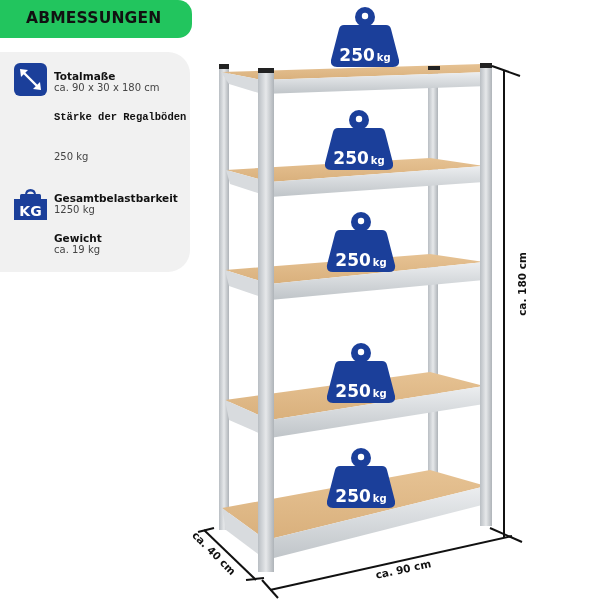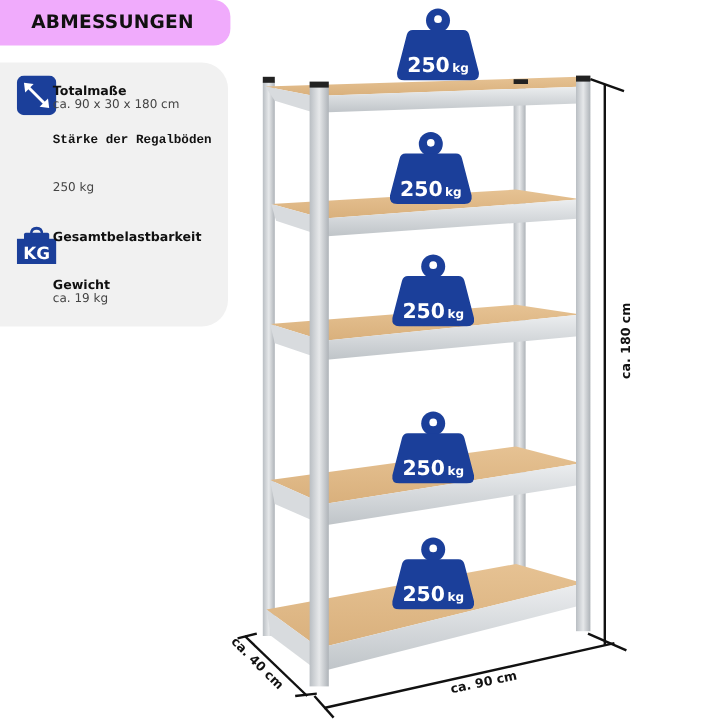--- a/index.html
+++ b/index.html
@@ -1,20 +1,20 @@
 <!DOCTYPE html>
 <html><head>
 <meta charset="utf-8">
 <style>
   html, body { margin:0; padding:0; }
   body { width:600px; height:600px; background:#ffffff; position:relative; overflow:hidden; font-family:"DejaVu Sans", sans-serif; }
-  .header-pill { position:absolute; left:0; top:0; width:192px; height:38px; background:#f0abfc; border-radius:0 14px 14px 0; }
+  .header-pill { position:absolute; left:0; top:0; width:192px; height:38px; background:#22c55e; border-radius:0 14px 14px 0; }
   .header-title { position:absolute; left:26px; top:9px; font-size:15.5px; font-weight:bold; letter-spacing:0.2px; color:#111; }
   .panel { position:absolute; left:0; top:52px; width:190px; height:220px; background:#f1f1f1; border-radius:0 22px 22px 0; }
-  .spec { position:absolute; left:44px; }
+  .spec { position:absolute; left:54px; }
   .spec-label { font-size:10.5px; font-weight:bold; color:#111; line-height:12px; white-space:nowrap; }
   .spec-value { font-size:10px; color:#444; line-height:12px; white-space:nowrap; }
   .icon-box { position:absolute; left:14px; width:33px; height:33px; }
   .scene { position:absolute; left:0; top:0; width:600px; height:600px; }
   .dim-label { position:absolute; font-size:10.5px; font-weight:bold; color:#111; white-space:nowrap; }
 </style>
 </head>
 <body>
 
 <div class="header-pill">
@@ -46,20 +46,21 @@
   <div class="spec-value">ca. 90 x 30 x 180 cm</div>
 </div>
 <div class="spec" style="top:111px;font-family:Liberation Mono, monospace;">
   <div class="spec-label">Stärke der Regalböden</div>
 </div>
 <div class="spec" style="top:151px;">
   <div class="spec-value">250 kg</div>
 </div>
 <div class="spec" style="top:192px;">
   <div class="spec-label">Gesamtbelastbarkeit</div>
+  <div class="spec-value">1250 kg</div>
 </div>
 <div class="spec" style="top:232px;">
   <div class="spec-label">Gewicht</div>
   <div class="spec-value">ca. 19 kg</div>
 </div>
 
 <svg class="scene" viewBox="0 0 600 600">
   <defs>
     <linearGradient id="steel" x1="0" x2="1" y1="0" y2="0">
       <stop offset="0" stop-color="#b9bec3"></stop>

